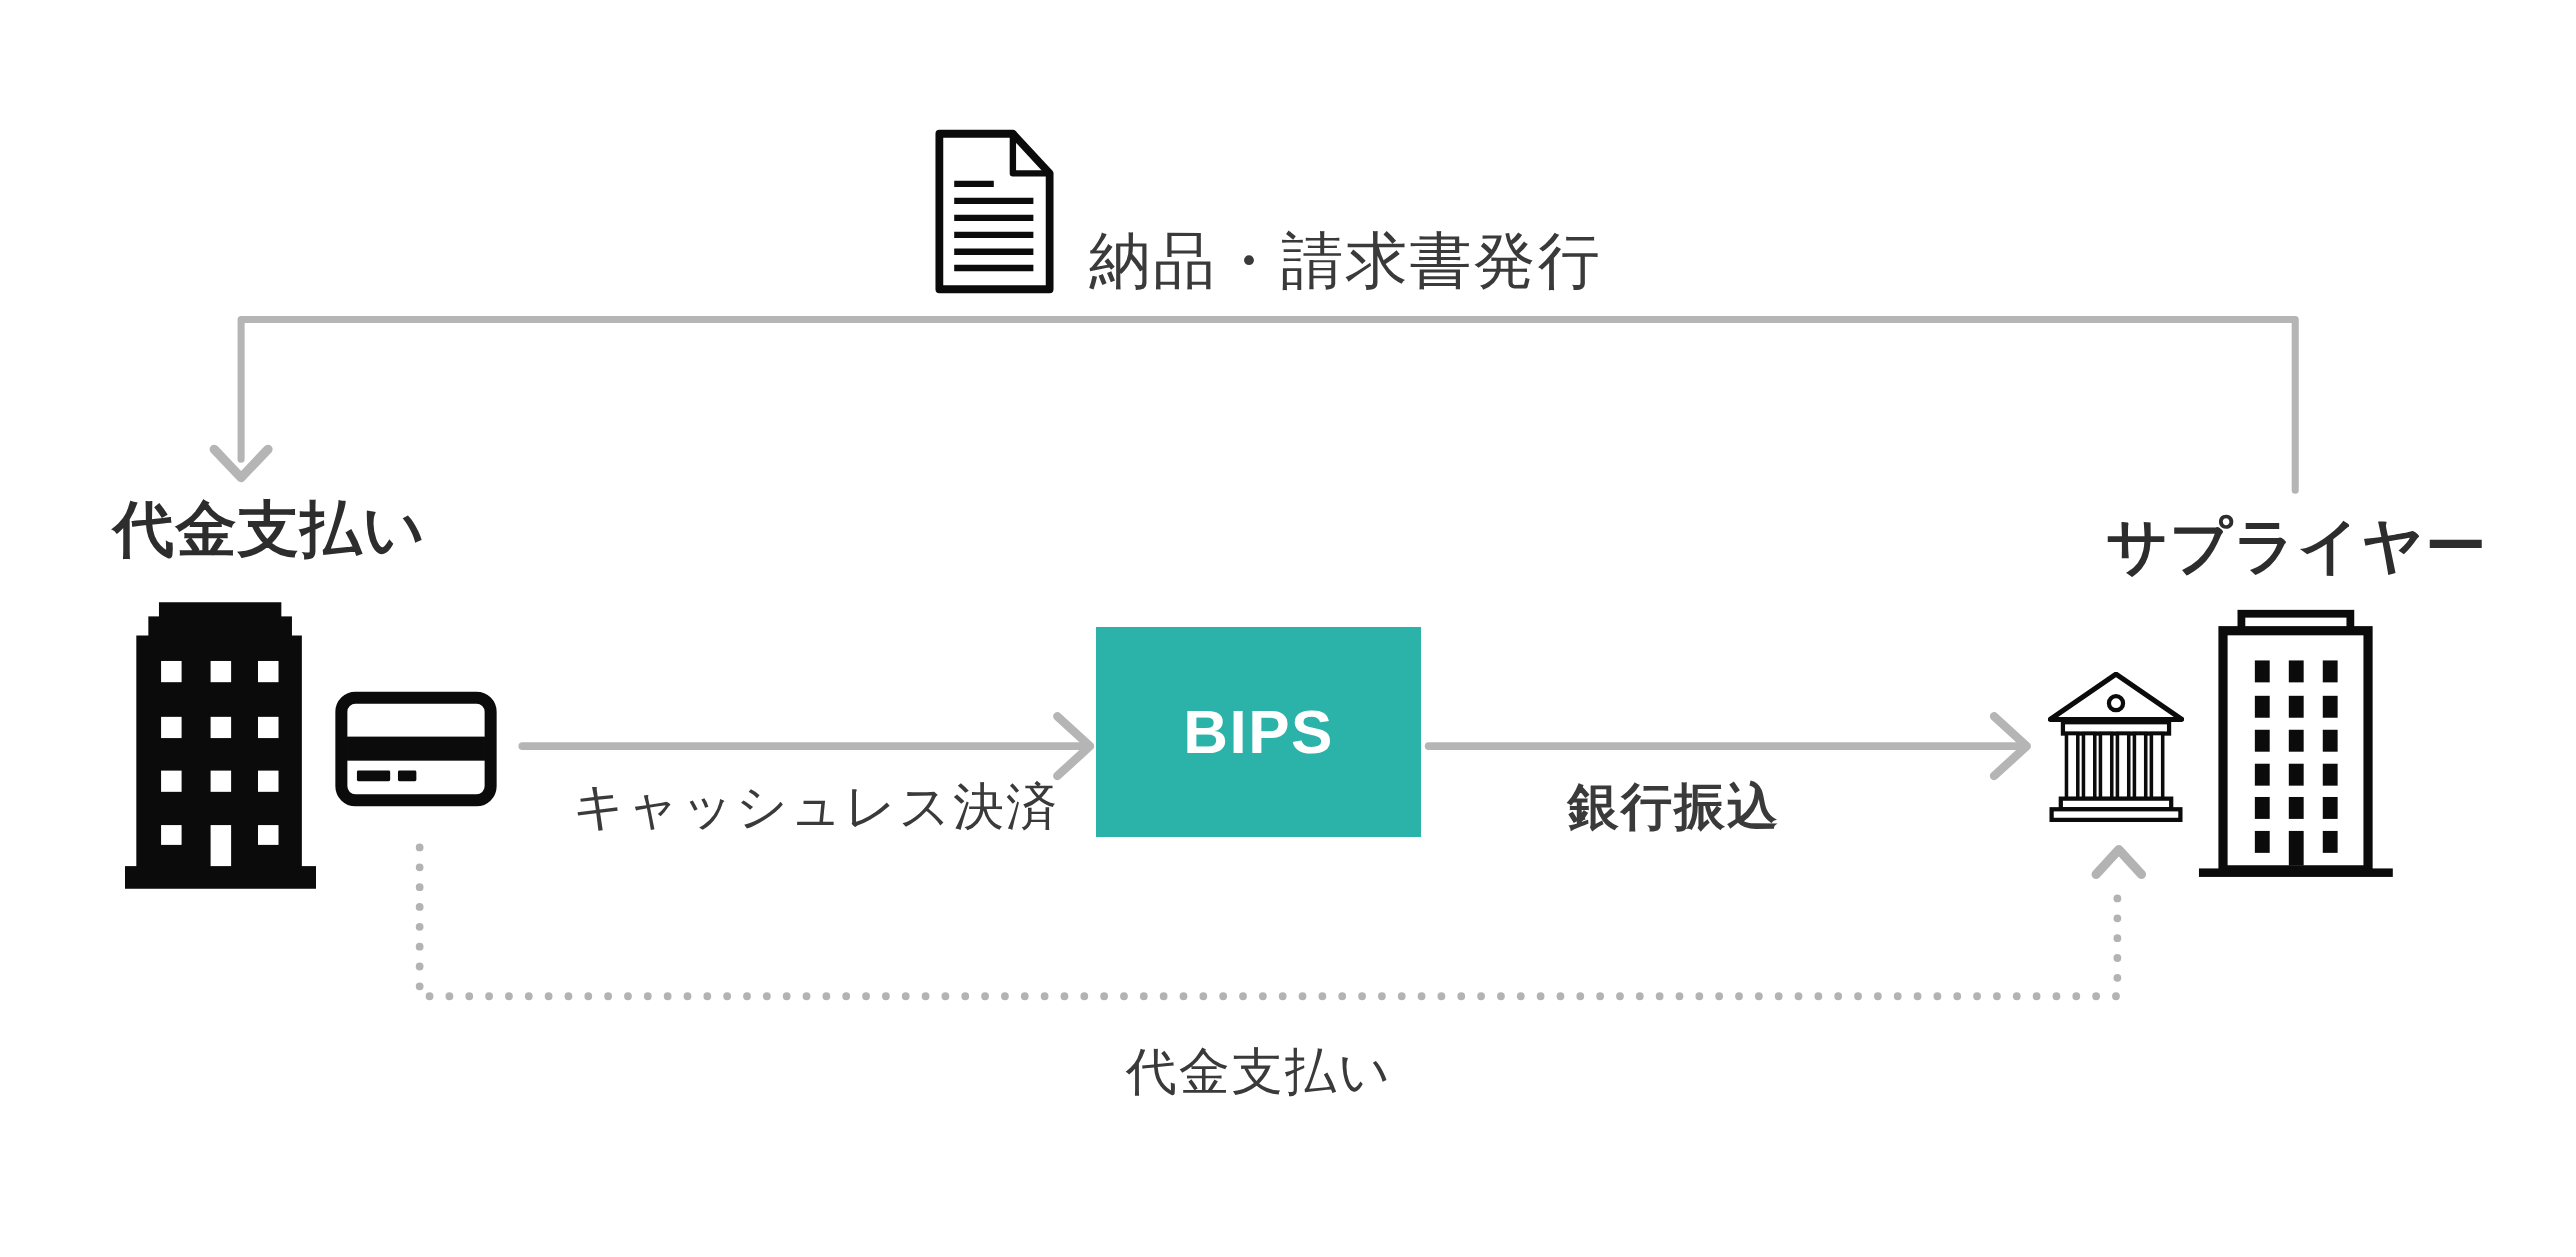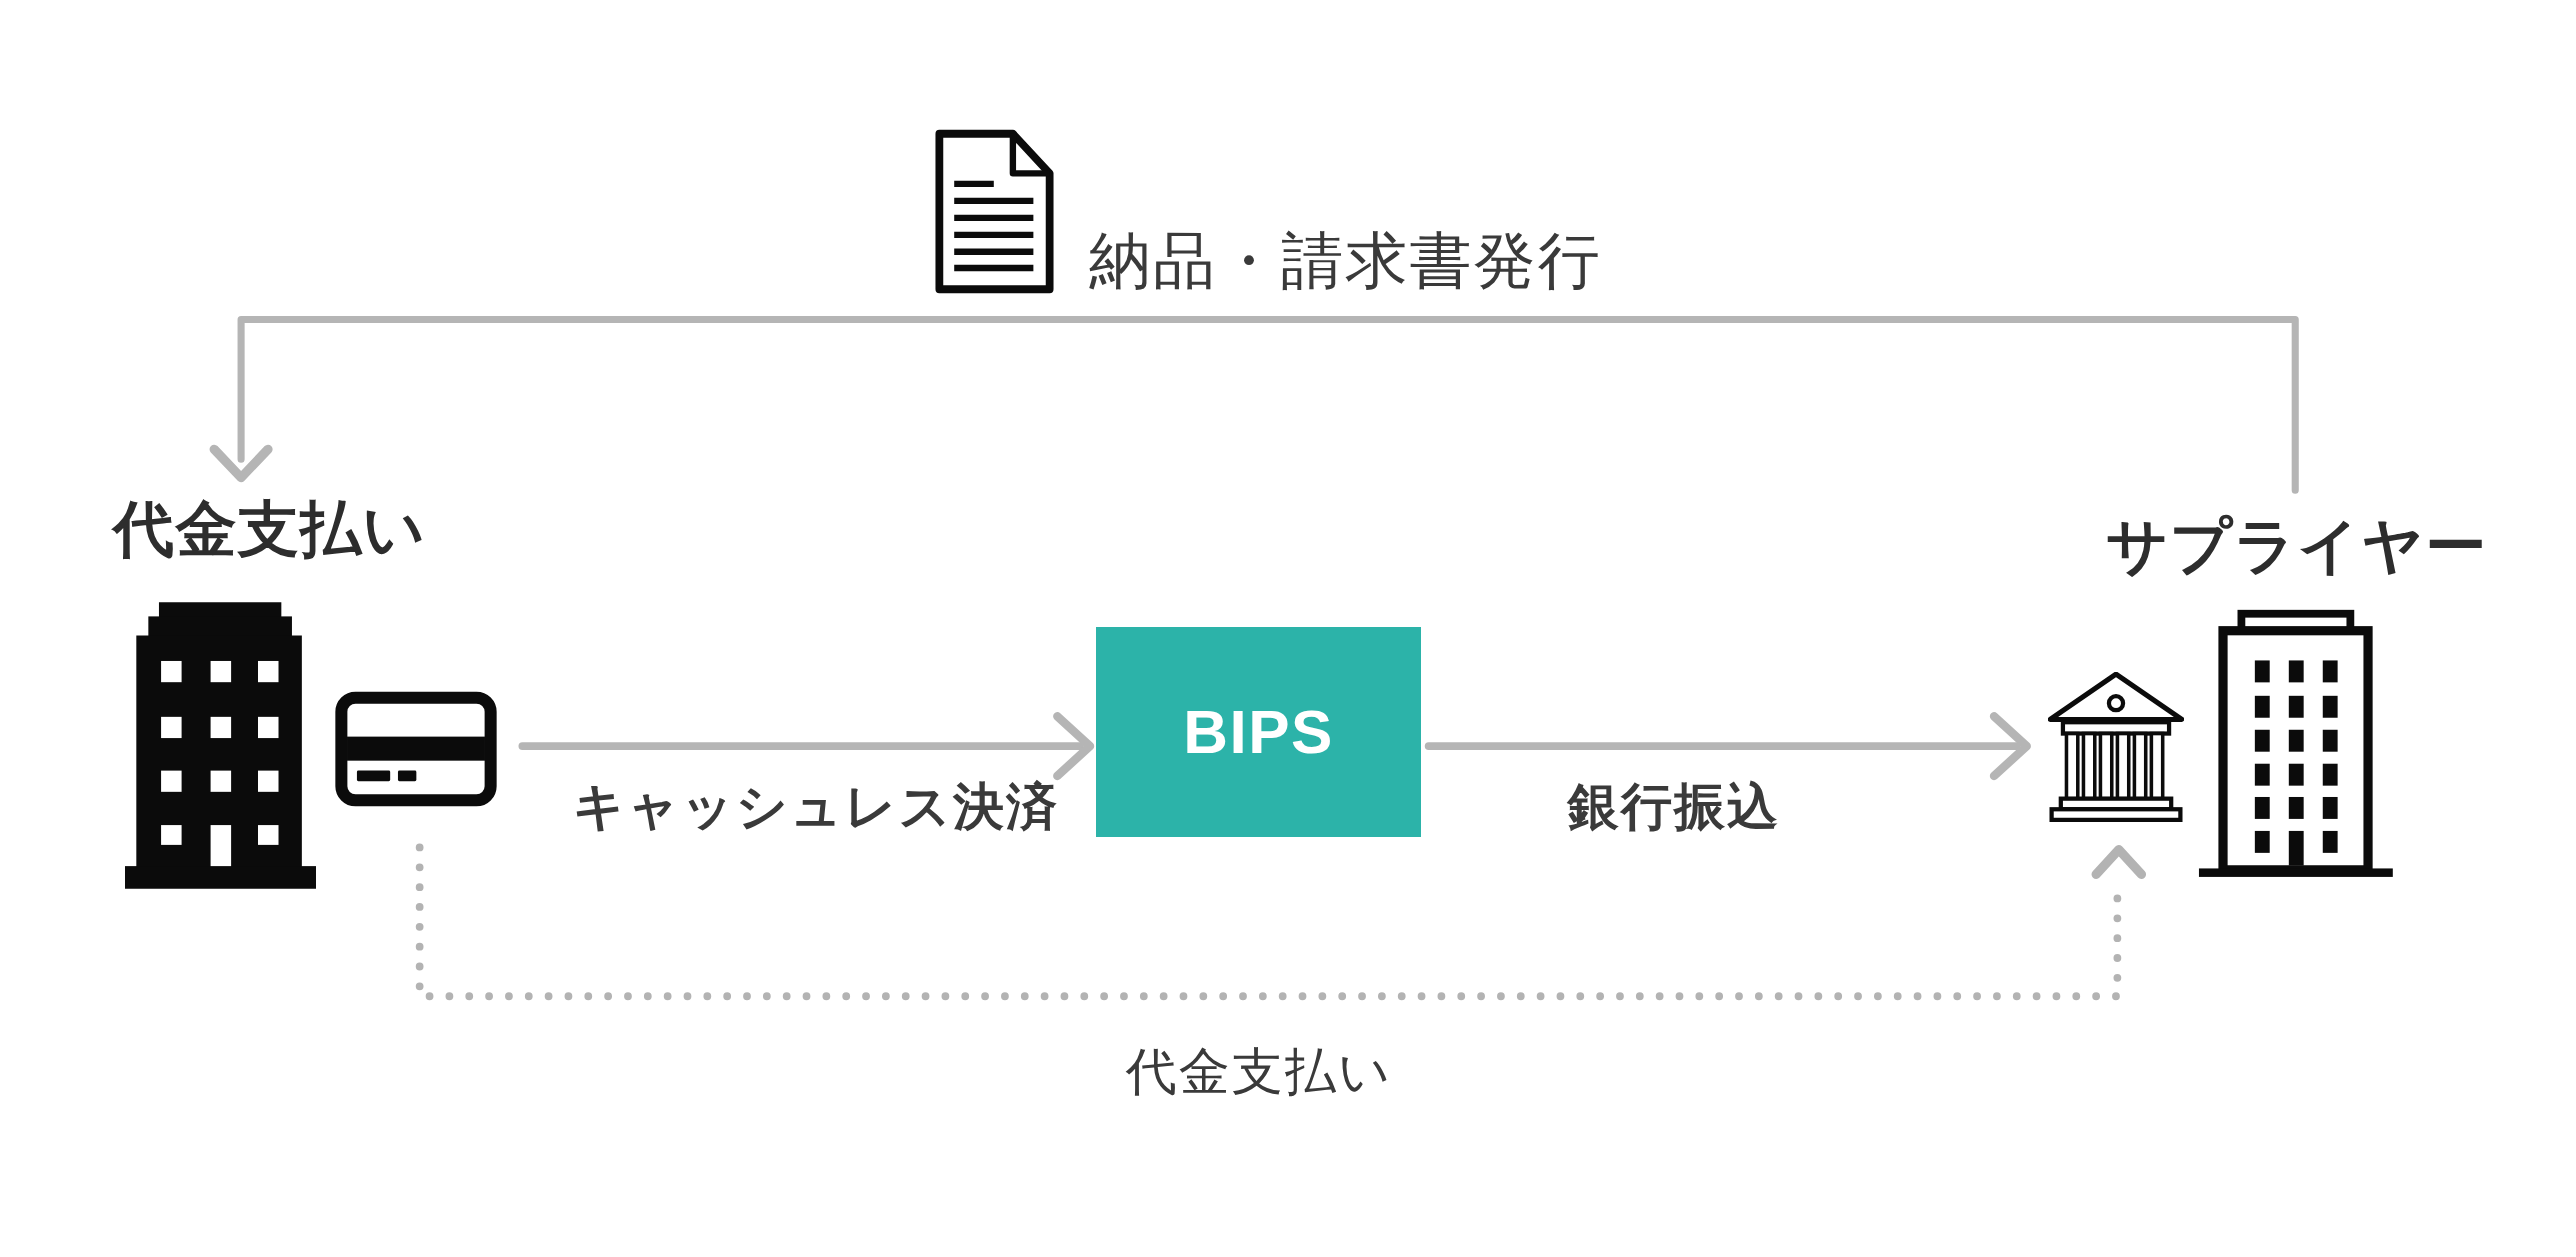--- a/index.html
+++ b/index.html
@@ -87,21 +87,21 @@
     <rect x="9" y="9" width="211" height="145" rx="20" fill="#ffffff" stroke="#0b0b0b" stroke-width="17"></rect>
     <rect class="ik" x="17" y="64" width="195" height="34"></rect>
     <rect class="ik" x="31" y="112" width="47" height="15" rx="2"></rect>
     <rect class="ik" x="89" y="112" width="26" height="15" rx="2"></rect>
   </svg>
 
   <div class="abs bips-box">
     <div>BIPS</div>
   </div>
 
-  <div class="abs flow-label centered" style="left:816px;top:781px;font-weight:bold;">キャッシュレス決済</div>
+  <div class="abs flow-label centered" style="left:816px;top:781px;">キャッシュレス決済</div>
 
   <div class="abs flow-label centered" style="left:1674px;top:781px;font-weight:bold;">銀行振込</div>
 
   <div class="abs flow-label centered" style="left:1259px;top:1046px;">代金支払い</div>
 
   <div class="abs node-label" style="left:2106px;top:516px;">サプライヤー</div>
 
   <svg class="abs" style="left:2048px;top:672px;" width="136" height="150" viewBox="0 0 192 212">
     <path class="ist" d="M96,3 L189,67 H3 Z" stroke-width="7" stroke-linejoin="round"></path>
     <circle class="ist" cx="96" cy="44" r="10" stroke-width="6"></circle>

